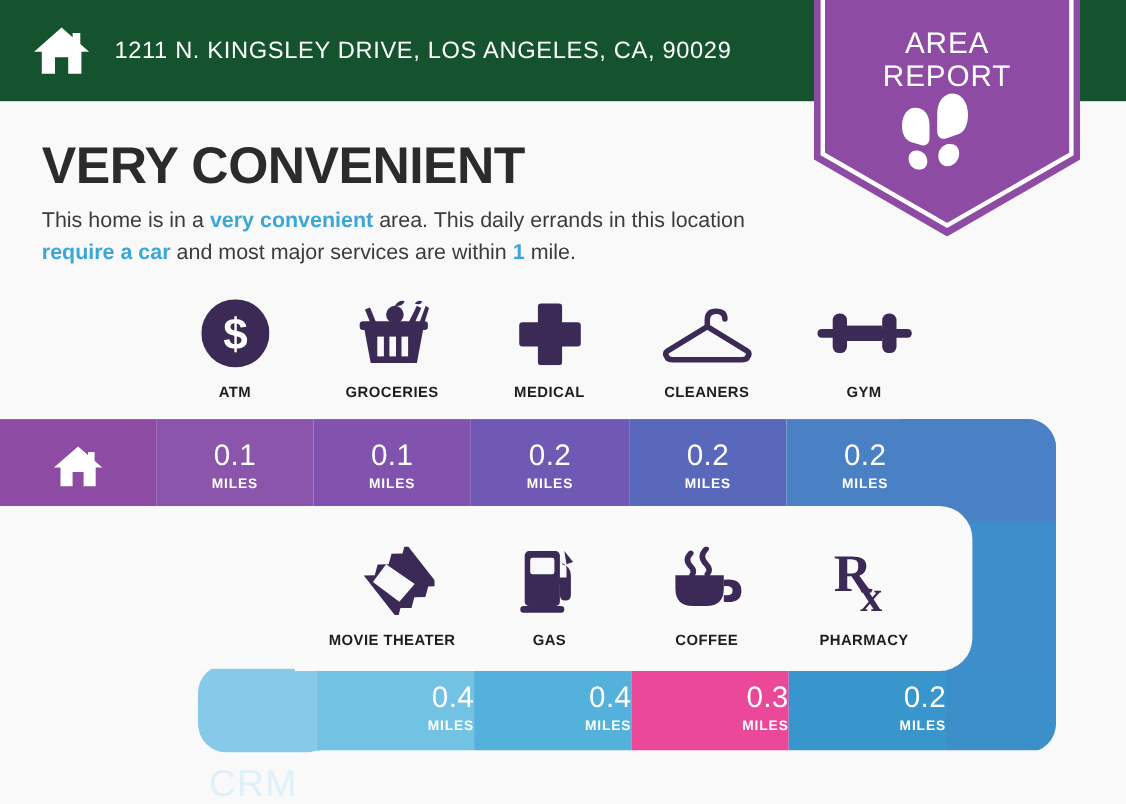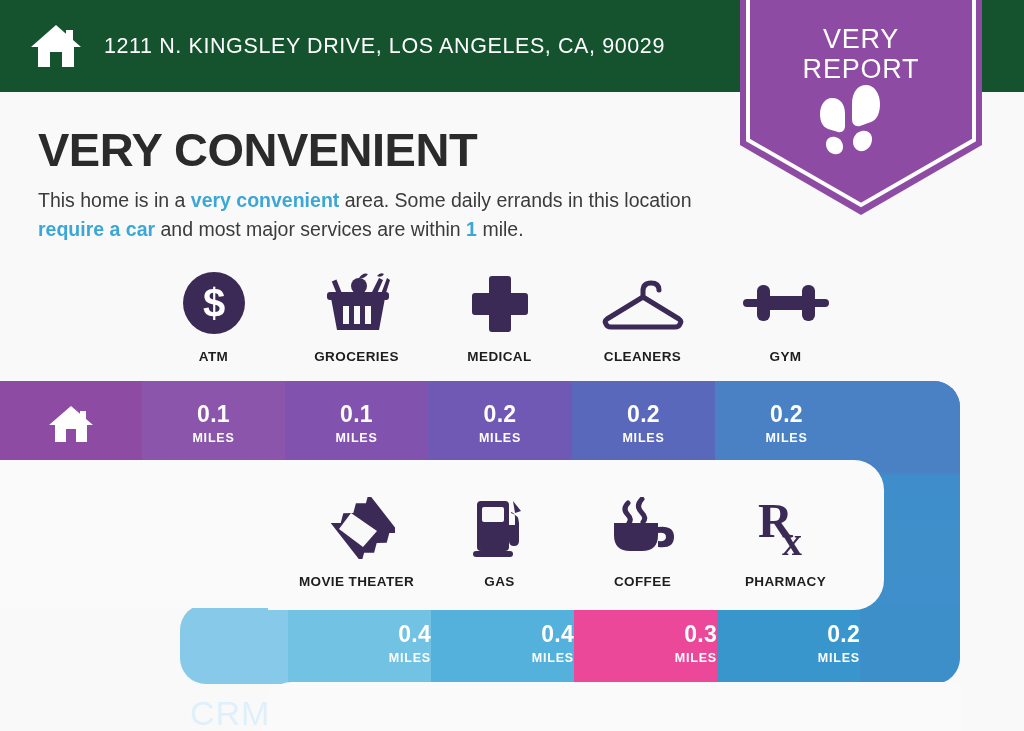--- a/index.html
+++ b/index.html
@@ -82,21 +82,21 @@
   .conn-inner { position: absolute; inset: 0; }
 
   
   .row2 { left: 180px; top: 604px; width: 780px; height: 80px;
           border-top-left-radius: 26px; border-bottom-left-radius: 26px;
           border-bottom-right-radius: 26px;
           overflow: hidden; display: flex; z-index: 6; }
   .row2 .cell { height: 80px; flex: none; display: flex; flex-direction: column;
                 align-items: flex-end; justify-content: center; }
 
-  .val { color: #ffffff; font-size: 23px; font-weight: 700; line-height: 1; letter-spacing: 0.3px; }
+  .val { color: #ffffff; font-size: 27px; font-weight: 400; line-height: 1; letter-spacing: 0.3px; }
   .unit { color: #ffffff; font-size: 12.5px; font-weight: 700; letter-spacing: 0.8px; margin-top: 5px; }
 
   
   .white-panel {
     position: absolute; background: #fbfafb; z-index: 12;
   }
   .panel-mid {
     left: 268px; top: 460px; width: 616px; height: 150px;
     border-top-right-radius: 30px; border-bottom-right-radius: 30px;
   }
@@ -135,27 +135,27 @@
       <path d="M0 0 L242 0 L242 145 L121 215 L0 145 Z" fill="#8e4ba3"></path>
       <path d="M8 0 L8 140 L121 205 L234 140 L234 0" fill="none" stroke="#ffffff" stroke-width="4"></path>
       <g fill="#ffffff">
         <path d="M92 98 c-7 0 -12 7 -12 16 c0 8 3 13 8 15 l10 3 c4 1 7 -2 7 -6 l0 -12 c0 -10 -5 -16 -13 -16 z"></path>
         <path d="M95 137 c-5 -1 -9 2 -9 7 c0 5 3 9 8 10 c5 1 9 -2 9 -7 c0 -5 -3 -9 -8 -10 z"></path>
         <path d="M126 85 c8 0 14 8 14 19 c0 9 -3 16 -9 18 l-11 4 c-5 1 -8 -2 -8 -7 l0 -15 c0 -12 6 -19 14 -19 z"></path>
         <path d="M122 131 c5 -1 10 2 10 8 c0 6 -4 11 -9 12 c-5 1 -10 -3 -10 -9 c0 -6 4 -10 9 -11 z"></path>
       </g>
     </svg>
     <div class="badge-text">
-      <div>VERY</div>
+      <div>AREA</div>
       <div>REPORT</div>
     </div>
   </div>
 
   <h1 class="headline">VERY CONVENIENT</h1>
-  <p class="desc"><span>This home is in a </span><span class="hl">very convenient</span><span> area. Some daily errands in this location </span><span class="hl">require a car</span><span> and most major services are within </span><span class="hl">1</span><span> mile.</span></p>
+  <p class="desc"><span>This home is in a </span><span class="hl">very convenient</span><span> area. This daily errands in this location </span><span class="hl">require a car</span><span> and most major services are within </span><span class="hl">1</span><span> mile.</span></p>
 
   <div class="icon-row icon-row-1">
     <div class="icon-cell" style="width:142px"></div>
 
     <div class="icon-cell">
       <div class="icon-art">
         <svg width="62" height="62" viewBox="0 0 62 62">
             <circle cx="31" cy="31" r="31" fill="#3b2a55"></circle>
         <text x="31" y="45" font-family="Liberation Sans, sans-serif" font-size="40" font-weight="bold" fill="#ffffff" text-anchor="middle">$</text>
           </svg>

